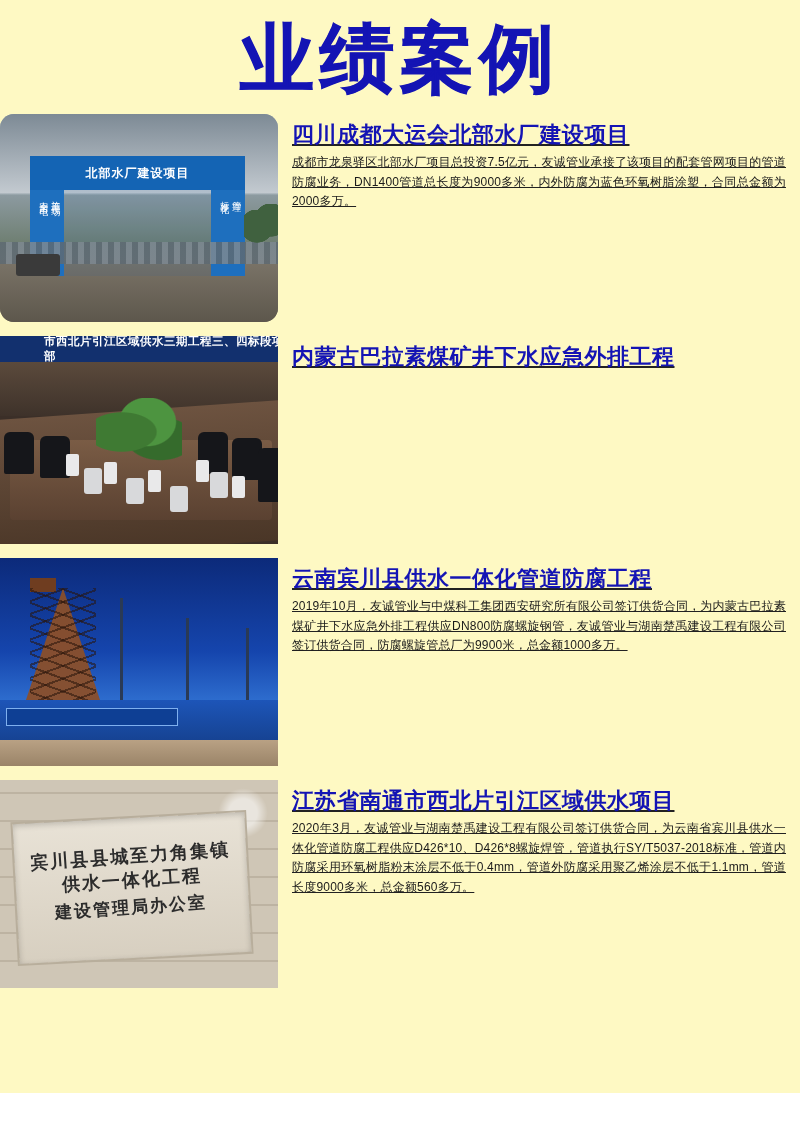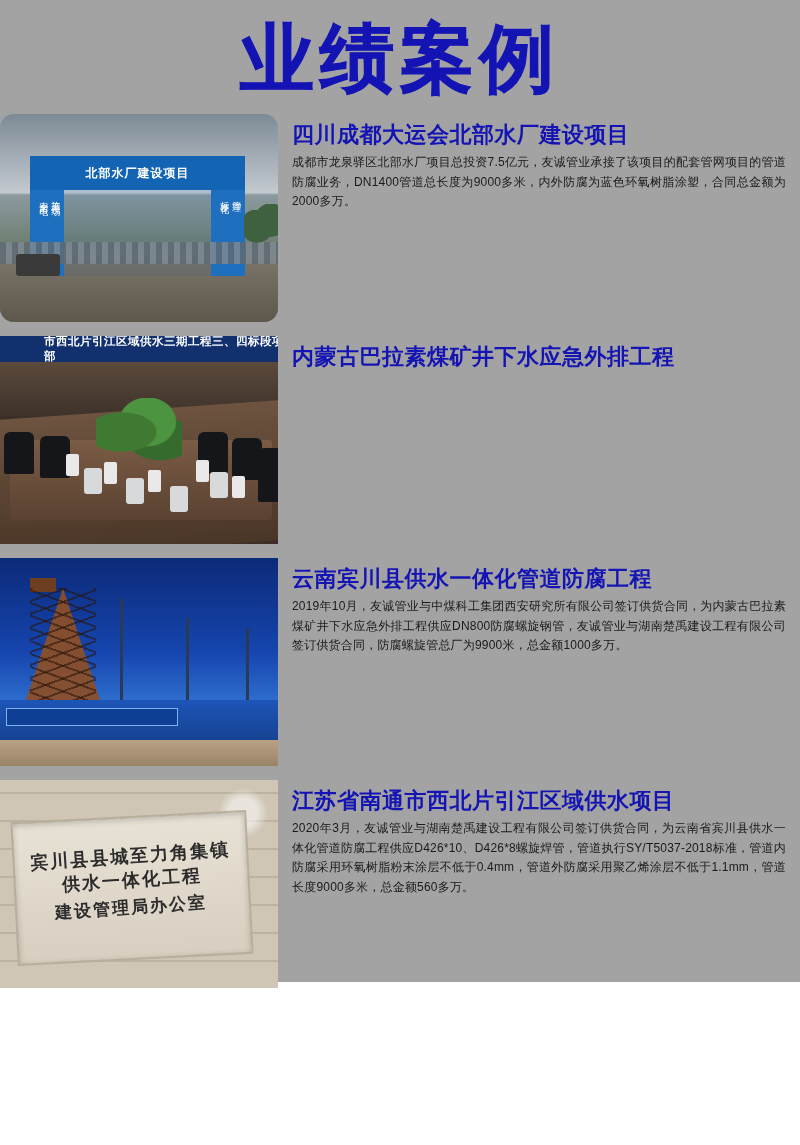--- a/index.html
+++ b/index.html
@@ -10,22 +10,22 @@
   body {
     width: 800px;
     height: 1145px;
     font-family: "Liberation Sans", "DejaVu Sans", sans-serif;
     color: #222;
     overflow: hidden;
   }
   .page {
     position: relative;
     width: 800px;
-    height: 982px;
-    background: #a3a3a3;
+    height: 1093px;
+    background: #fef9c3;
   }
   .page-title {
     text-align: center;
     font-size: 74px;
     font-weight: bold;
     color: #1414b4;
     letter-spacing: 6px;
     line-height: 1;
     padding-top: 22px;
     padding-bottom: 18px;
@@ -47,20 +47,21 @@
     width: 278px;
     flex: 0 0 278px;
     height: 208px;
     position: relative;
     overflow: hidden;
     background: #cfd4d8;
   }
   .case-body {
     flex: 1 1 auto;
     padding-right: 10px;
+    text-decoration: underline;
   }
   .case-title {
     color: #1414b4;
     font-size: 22px;
     font-weight: bold;
     line-height: 1.15;
     margin: 8px 0 6px 0;
     letter-spacing: 0.5px;
   }
   .case-text {

